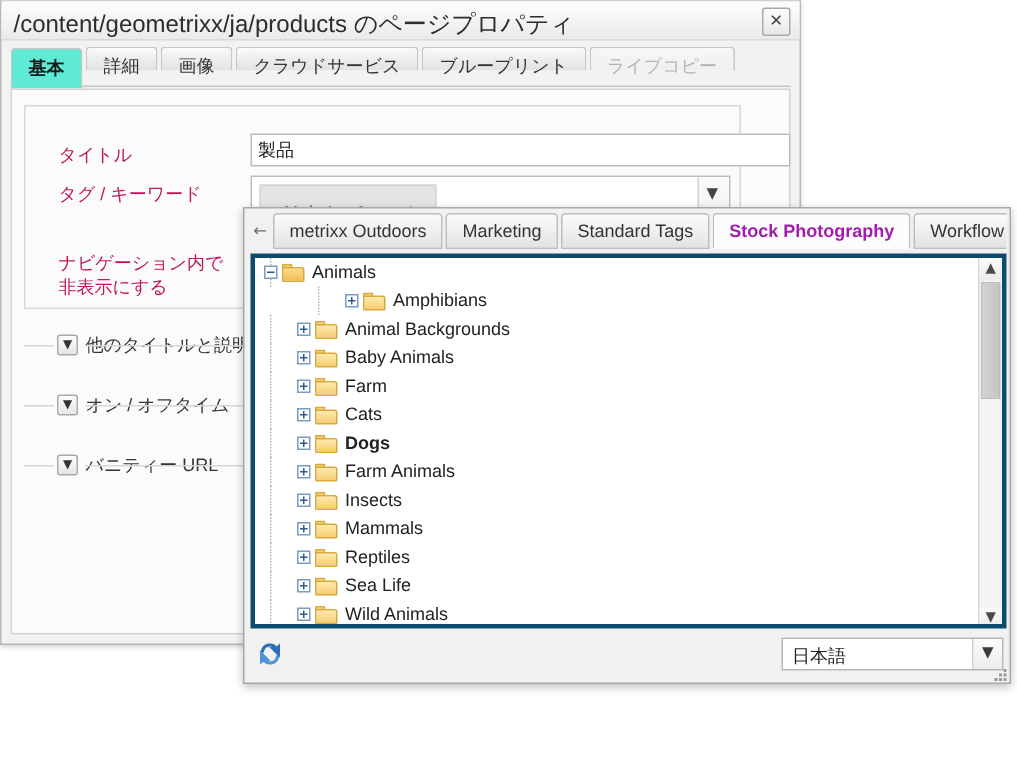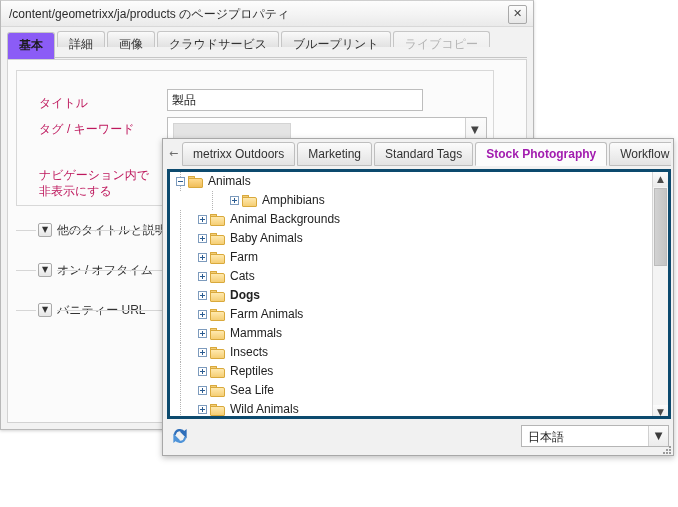--- a/index.html
+++ b/index.html
@@ -31,21 +31,21 @@
     position: relative;
     height: 26px;
     background: linear-gradient(to bottom, #fdfdfd 0%, #f3f3f3 55%, #eaeaea 100%);
     border-bottom: 1px solid #d8d8d8;
     box-sizing: border-box;
   }
   #dialog-title-text {
     position: absolute;
     left: 8px;
     top: 5px;
-    font-size: 12px;
+    font-size: 16px;
     color: #2c2c2c;
     white-space: nowrap;
   }
   #dialog-close-btn {
     position: absolute;
     right: 6px;
     top: 4px;
     width: 17px;
     height: 17px;
     border: 1px solid #a9a9a9;
@@ -79,21 +79,21 @@
     border: 1px solid #c6c6c6;
     border-bottom: none;
     border-radius: 3px 3px 0 0;
     background: linear-gradient(to bottom, #fafafa 0%, #ededed 50%, #e2e2e2 100%);
     font-size: 12px;
     color: #333333;
     cursor: pointer;
     vertical-align: top;
   }
   .tab.active {
-    background: #8b5cf6;
+    background: #5eead4;
     border-color: #c6c6c6;
     font-weight: bold;
     color: #1a1a1a;
     top: 1px;
     height: 27px;
     line-height: 25px;
   }
   .tab.disabled {
     color: #b3b3b3;
     cursor: default;
@@ -128,21 +128,21 @@
     line-height: 16px;
   }
   #label-title   { left: 22px; top: 24px; }
   #label-tags    { left: 22px; top: 50px; }
   #label-hide    { left: 22px; top: 96px; width: 120px; }
 
   #title-input {
     position: absolute;
     left: 150px;
     top: 18px;
-    width: 256px;
+    width: 360px;
     height: 22px;
     border: 1px solid #bdbdbd;
     background: #ffffff;
     box-sizing: border-box;
     padding: 2px 4px;
     font-family: Liberation Sans, sans-serif;
     font-size: 12px;
     color: #222;
     outline: none;
   }
@@ -534,22 +534,22 @@
   <div id="tree-area">
     <div id="tree-list">
         <div class="tree-row" style="padding-left: 6px;"><span class="guide"></span><span class="expander"></span><span class="folder open"><span class="tab-top"></span><span class="body"></span></span><span class="tree-label">Animals</span></div>
         <div class="tree-row" style="padding-left: 28px; margin-left: 32px;"><span class="guide"></span><span class="expander plus"></span><span class="folder"><span class="tab-top"></span><span class="body"></span></span><span class="tree-label">Amphibians</span></div>
         <div class="tree-row" style="padding-left: 28px;"><span class="guide"></span><span class="expander plus"></span><span class="folder"><span class="tab-top"></span><span class="body"></span></span><span class="tree-label">Animal Backgrounds</span></div>
         <div class="tree-row" style="padding-left: 28px;"><span class="guide"></span><span class="expander plus"></span><span class="folder"><span class="tab-top"></span><span class="body"></span></span><span class="tree-label">Baby Animals</span></div>
         <div class="tree-row" style="padding-left: 28px;"><span class="guide"></span><span class="expander plus"></span><span class="folder"><span class="tab-top"></span><span class="body"></span></span><span class="tree-label">Farm</span></div>
         <div class="tree-row" style="padding-left: 28px;"><span class="guide"></span><span class="expander plus"></span><span class="folder"><span class="tab-top"></span><span class="body"></span></span><span class="tree-label">Cats</span></div>
         <div class="tree-row" style="padding-left: 28px; font-weight: bold;"><span class="guide"></span><span class="expander plus"></span><span class="folder"><span class="tab-top"></span><span class="body"></span></span><span class="tree-label">Dogs</span></div>
         <div class="tree-row" style="padding-left: 28px;"><span class="guide"></span><span class="expander plus"></span><span class="folder"><span class="tab-top"></span><span class="body"></span></span><span class="tree-label">Farm Animals</span></div>
+        <div class="tree-row" style="padding-left: 28px;"><span class="guide"></span><span class="expander plus"></span><span class="folder"><span class="tab-top"></span><span class="body"></span></span><span class="tree-label">Insects</span></div>
         <div class="tree-row" style="padding-left: 28px;"><span class="guide"></span><span class="expander plus"></span><span class="folder"><span class="tab-top"></span><span class="body"></span></span><span class="tree-label">Mammals</span></div>
-        <div class="tree-row" style="padding-left: 28px;"><span class="guide"></span><span class="expander plus"></span><span class="folder"><span class="tab-top"></span><span class="body"></span></span><span class="tree-label">Insects</span></div>
         <div class="tree-row" style="padding-left: 28px;"><span class="guide"></span><span class="expander plus"></span><span class="folder"><span class="tab-top"></span><span class="body"></span></span><span class="tree-label">Reptiles</span></div>
         <div class="tree-row" style="padding-left: 28px;"><span class="guide"></span><span class="expander plus"></span><span class="folder"><span class="tab-top"></span><span class="body"></span></span><span class="tree-label">Sea Life</span></div>
         <div class="tree-row" style="padding-left: 28px;"><span class="guide"></span><span class="expander plus"></span><span class="folder"><span class="tab-top"></span><span class="body"></span></span><span class="tree-label">Wild Animals</span></div>
         <div class="tree-row" style="padding-left: 6px;">
           <span class="guide"></span>
         </div>
       </div>
     <div id="tree-scrollbar">
       <div class="sb-btn" id="sb-up">▲</div>
       <div id="sb-thumb"></div>

